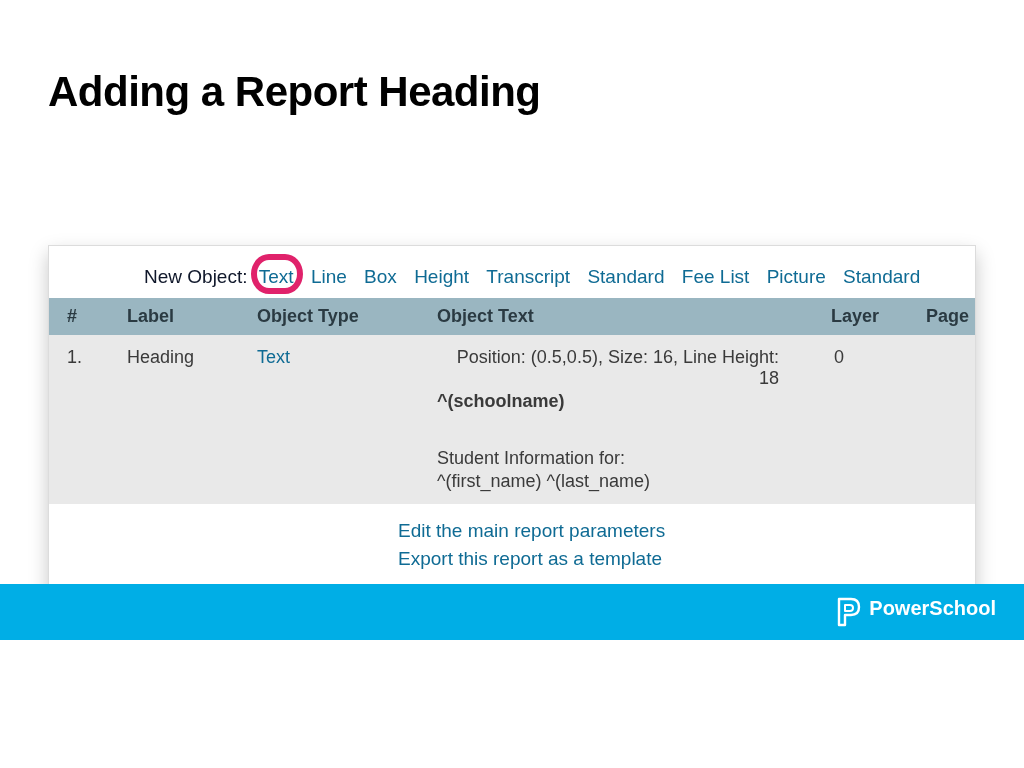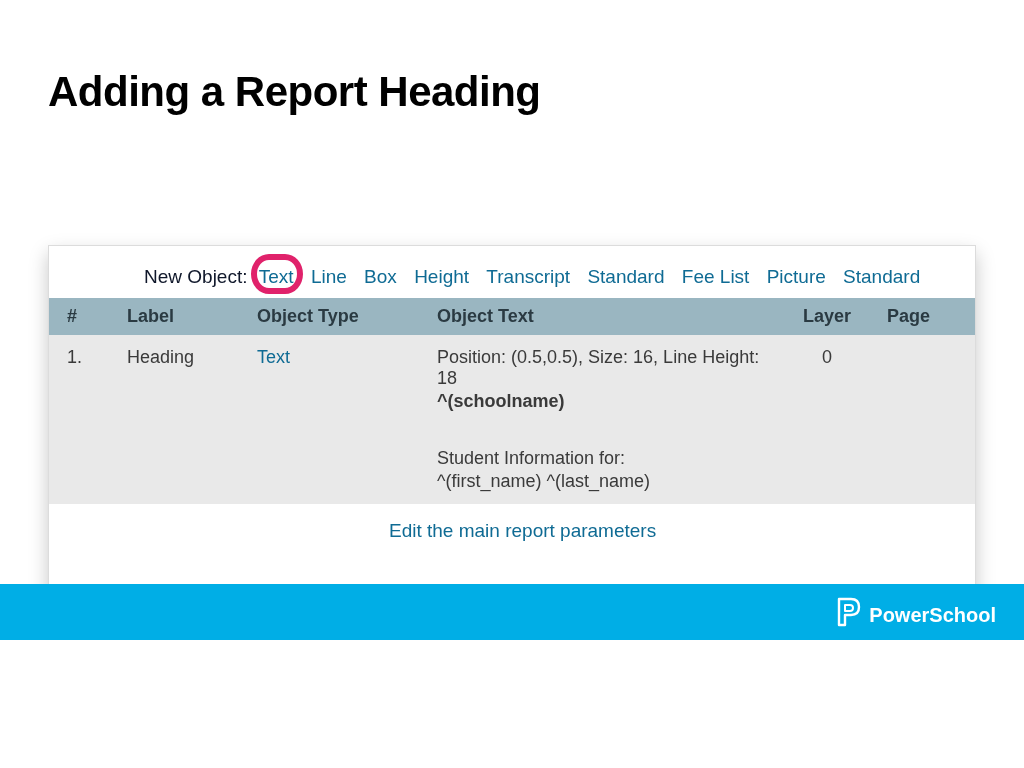--- a/index.html
+++ b/index.html
@@ -86,69 +86,69 @@
     border-collapse: collapse;
     font-size: 18px;
   }
   table.grid thead th {
     background: #9ab6c1;
     color: #2a3a42;
     font-weight: bold;
     text-align: left;
     padding: 8px 10px;
   }
-  table.grid thead th.center { text-align: center; }
+  table.grid thead th.center { text-align: right; }
   table.grid tbody td {
     background: #e9e9e9;
     padding: 12px 10px;
     vertical-align: top;
     color: #3a3a3a;
   }
   table.grid .col-num   { width: 40px; padding-left: 18px; }
   table.grid .col-label { width: 110px; }
   table.grid .col-type  { width: 160px; }
   table.grid .col-layer { width: 80px; text-align: center; }
-  table.grid .col-page  { width: 70px; text-align: left; padding-right: 18px; }
+  table.grid .col-page  { width: 70px; text-align: right; padding-right: 6px; }
 
   .type-link { color: #0f6b94; cursor: pointer; }
 
-  .info-line1 { color: #3a3a3a; margin-bottom: 2px; }
+  .info-line1 { color: #3a3a3a; margin-bottom: 2px; text-align: right; }
   .info-tpl   { color: #3a3a3a; font-weight: bold; margin-bottom: 36px; }
   .info-line3 { color: #3a3a3a; margin-bottom: 2px; margin-top: 18px; }
   .info-line4 { color: #3a3a3a; }
 
   .action-links {
     text-align: left;
     padding: 10px 10px 10px 340px;
     font-size: 19px;
   }
   .action-link {
     color: #0f6b94;
     cursor: pointer;
     display: block;
-    margin: 6px 0;
+    margin: 6px 9px;
   }
 
   .footer-bar {
     position: absolute;
     left: 0;
     bottom: 0;
     width: 1024px;
     height: 56px;
     background: #00aee6;
     display: flex;
     align-items: center;
     justify-content: flex-end;
     padding-right: 28px;
     box-sizing: border-box;
     color: #fff;
   }
   .brand {
     display: flex;
-    align-items: flex-end;
+    align-items: flex-start;
     gap: 8px;
     font-size: 20px;
     font-weight: 600;
   }
   .brand svg { display: block; }
 </style>
 </head>
 <body>
 
 <div class="slide">
@@ -199,20 +199,21 @@
             <div class="info-line4">^(first_name) ^(last_name)</div>
           </td>
           <td class="col-layer">0</td>
           <td class="col-page"></td>
         </tr>
       </tbody>
     </table>
 
     <div class="action-links">
       <span class="action-link">Edit the main report parameters</span>
+      <span class="action-link">Export this report as a template</span>
     </div>
 
   </div>
 
   <div class="footer-bar">
     <div class="brand">
       <span>
         <svg width="26" height="30" viewBox="0 0 26 30" fill="none">
           <path d="M4 2 H16 C21 2 24 5 24 10 C24 15 21 18 16 18 H10 V28 H4 Z" stroke="#ffffff" stroke-width="2.4" fill="none" stroke-linejoin="round"></path>
           <path d="M10 8 H15 C17 8 18 9 18 11 C18 13 17 14 15 14 H10 Z" stroke="#ffffff" stroke-width="2" fill="none" stroke-linejoin="round"></path>

